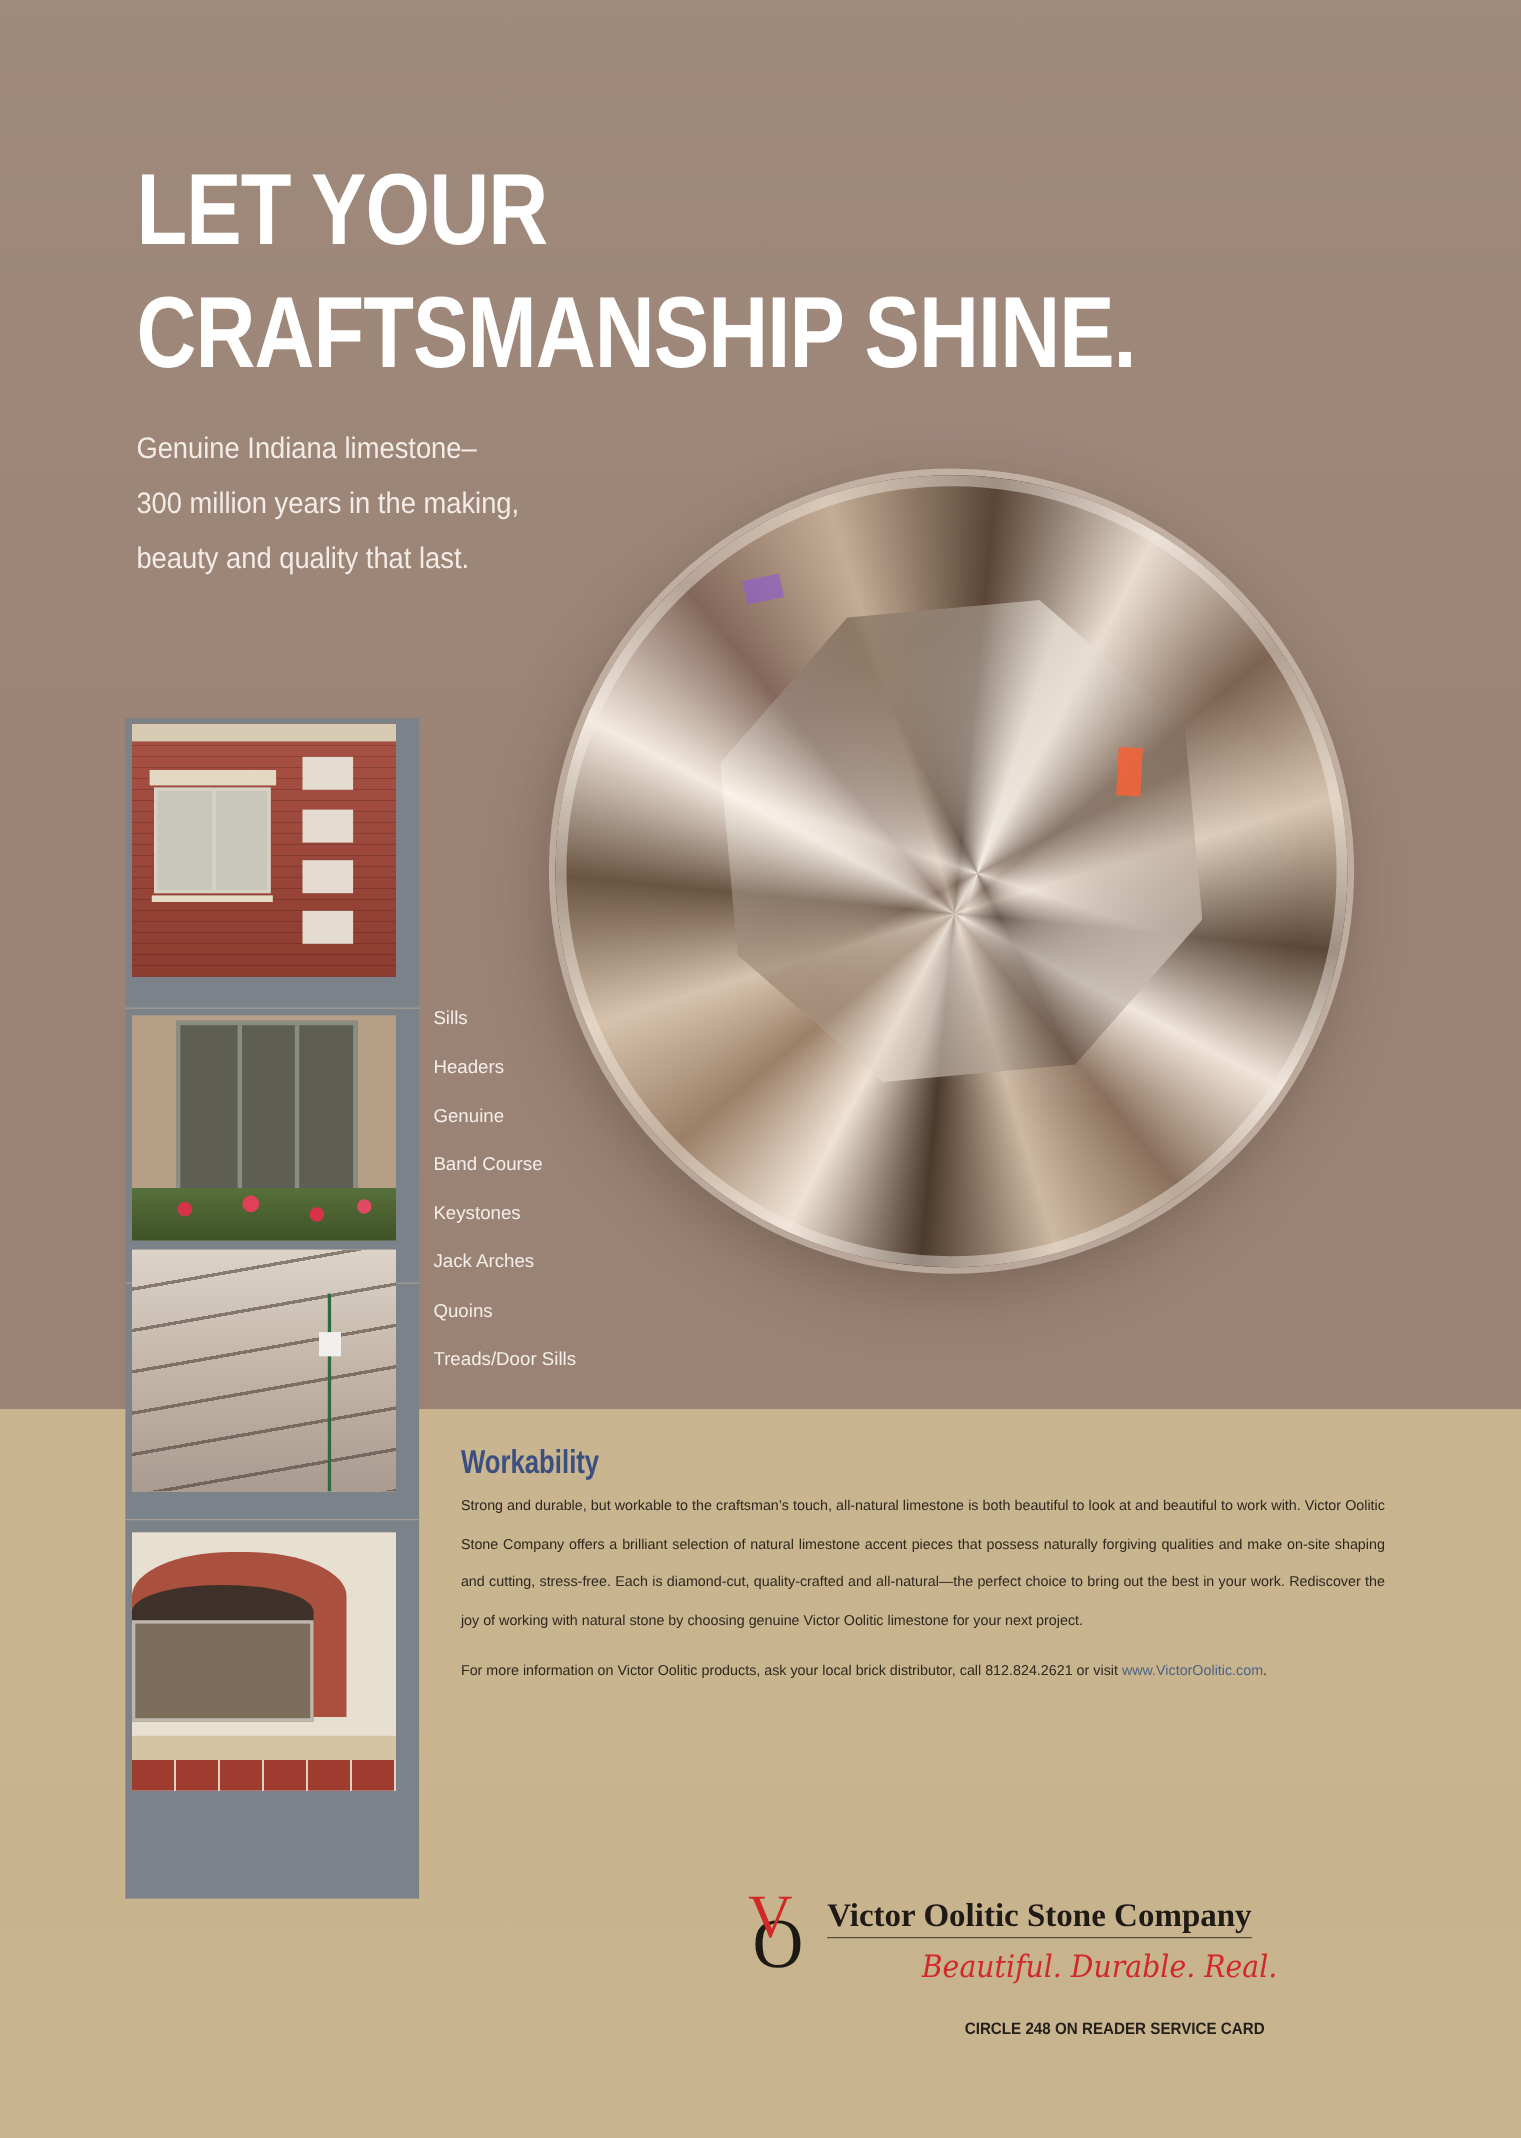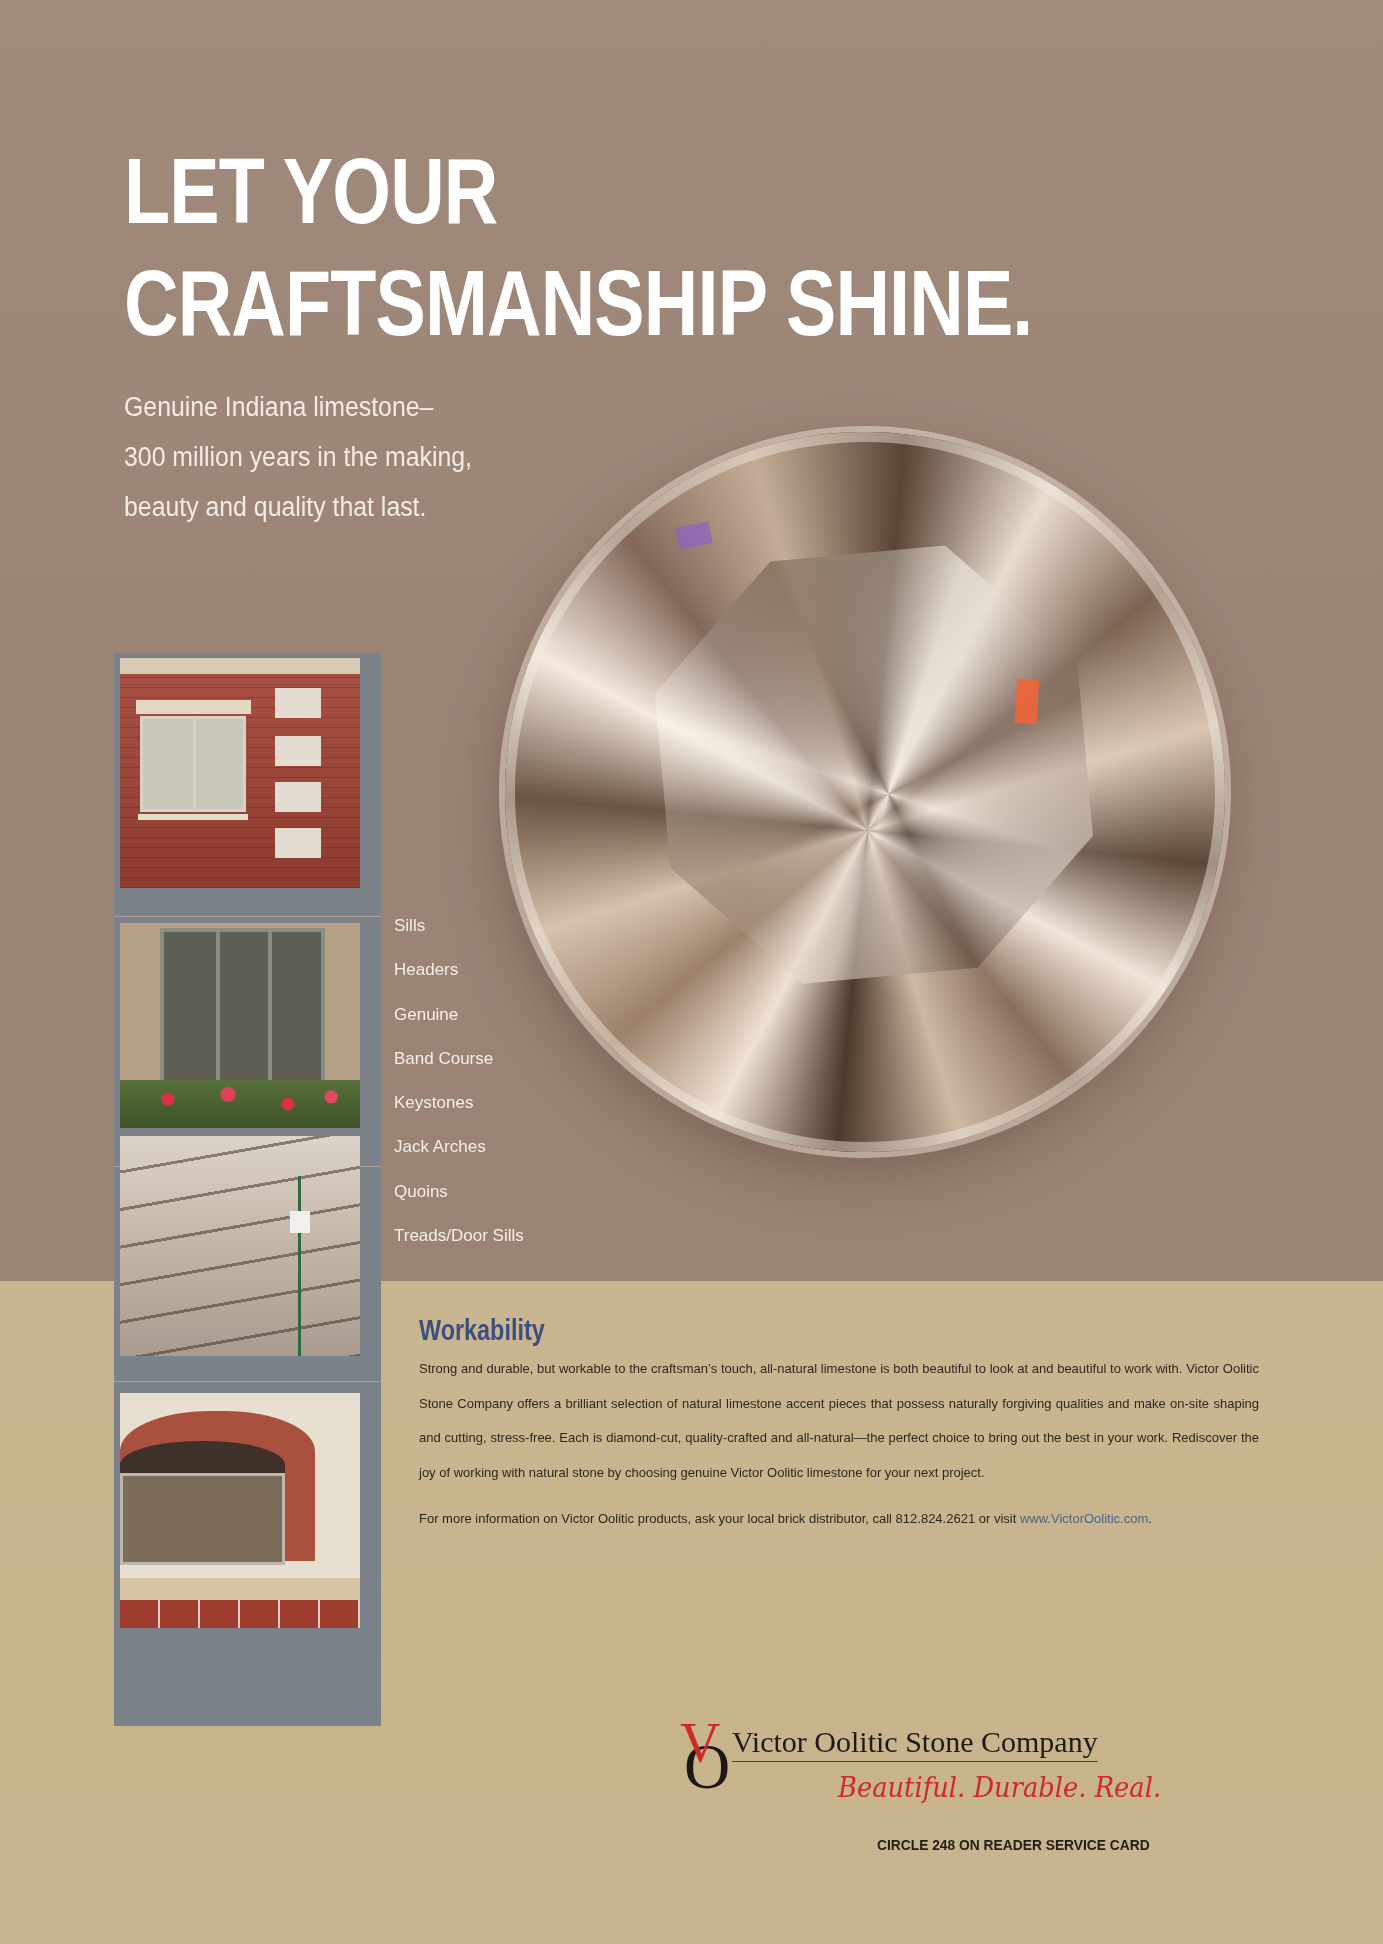--- a/index.html
+++ b/index.html
@@ -169,25 +169,26 @@
     .logo-mark { position: absolute; left: 0; top: 0; width: 60px; height: 72px; }
     .logo-o {
       position: absolute; left: 4px; top: 22px;
       font-family: "Liberation Serif", serif; font-size: 64px; line-height: 60px; color: #1c1814;
     }
     .logo-v {
       position: absolute; left: 0; top: 0;
       font-family: "Liberation Serif", serif; font-size: 56px; line-height: 56px; color: #d02a28;
     }
     .logo-name {
-      position: absolute; left: 52px; top: 10px;
+      position: absolute; left: 72px; top: 10px;
       font-family: "Liberation Serif", serif; font-size: 30px; color: #1f1a16;
       white-space: nowrap;
       border-bottom: 1px solid #4a4036;
       padding-bottom: 2px;
+      font-weight: bold;
     }
     .tagline {
       position: absolute; left: 158px; top: 56px;
       font-family: "DejaVu Serif", serif; font-style: italic; font-size: 28px; color: #d1282a;
       white-space: nowrap;
       transform: scaleX(0.92);
       transform-origin: left top;
     }
     .reader-card {
       position: absolute; left: 877px; top: 1836px;

